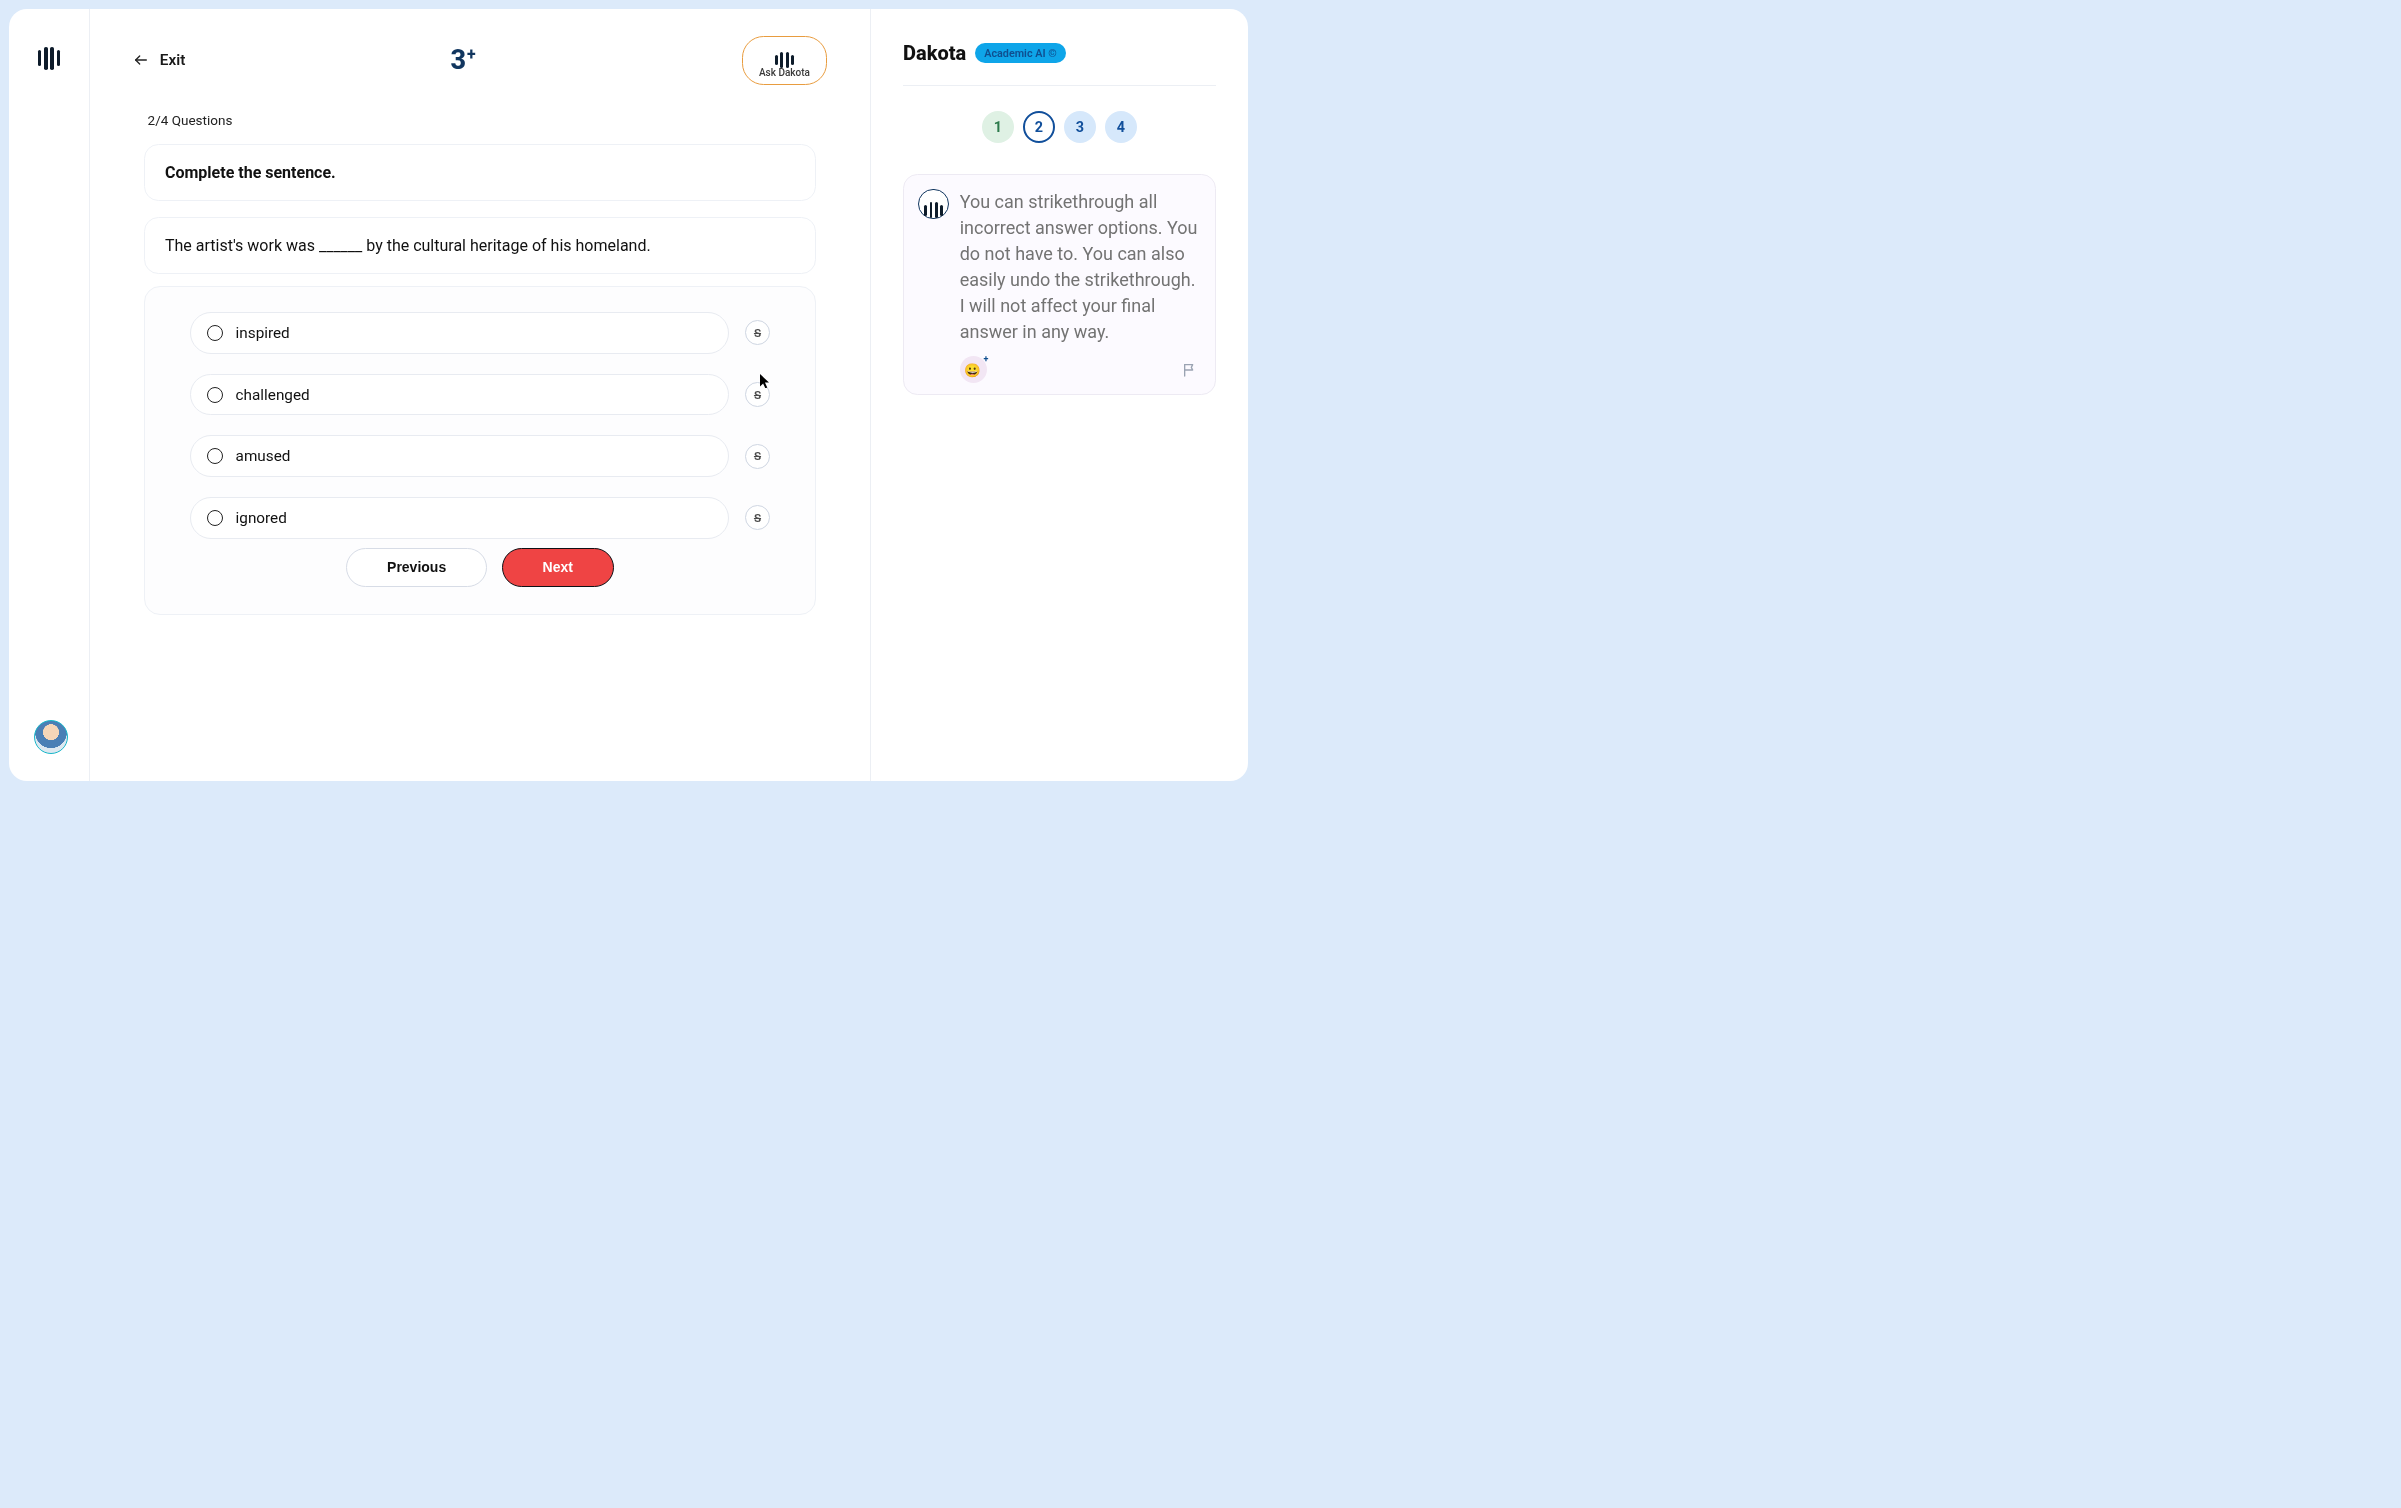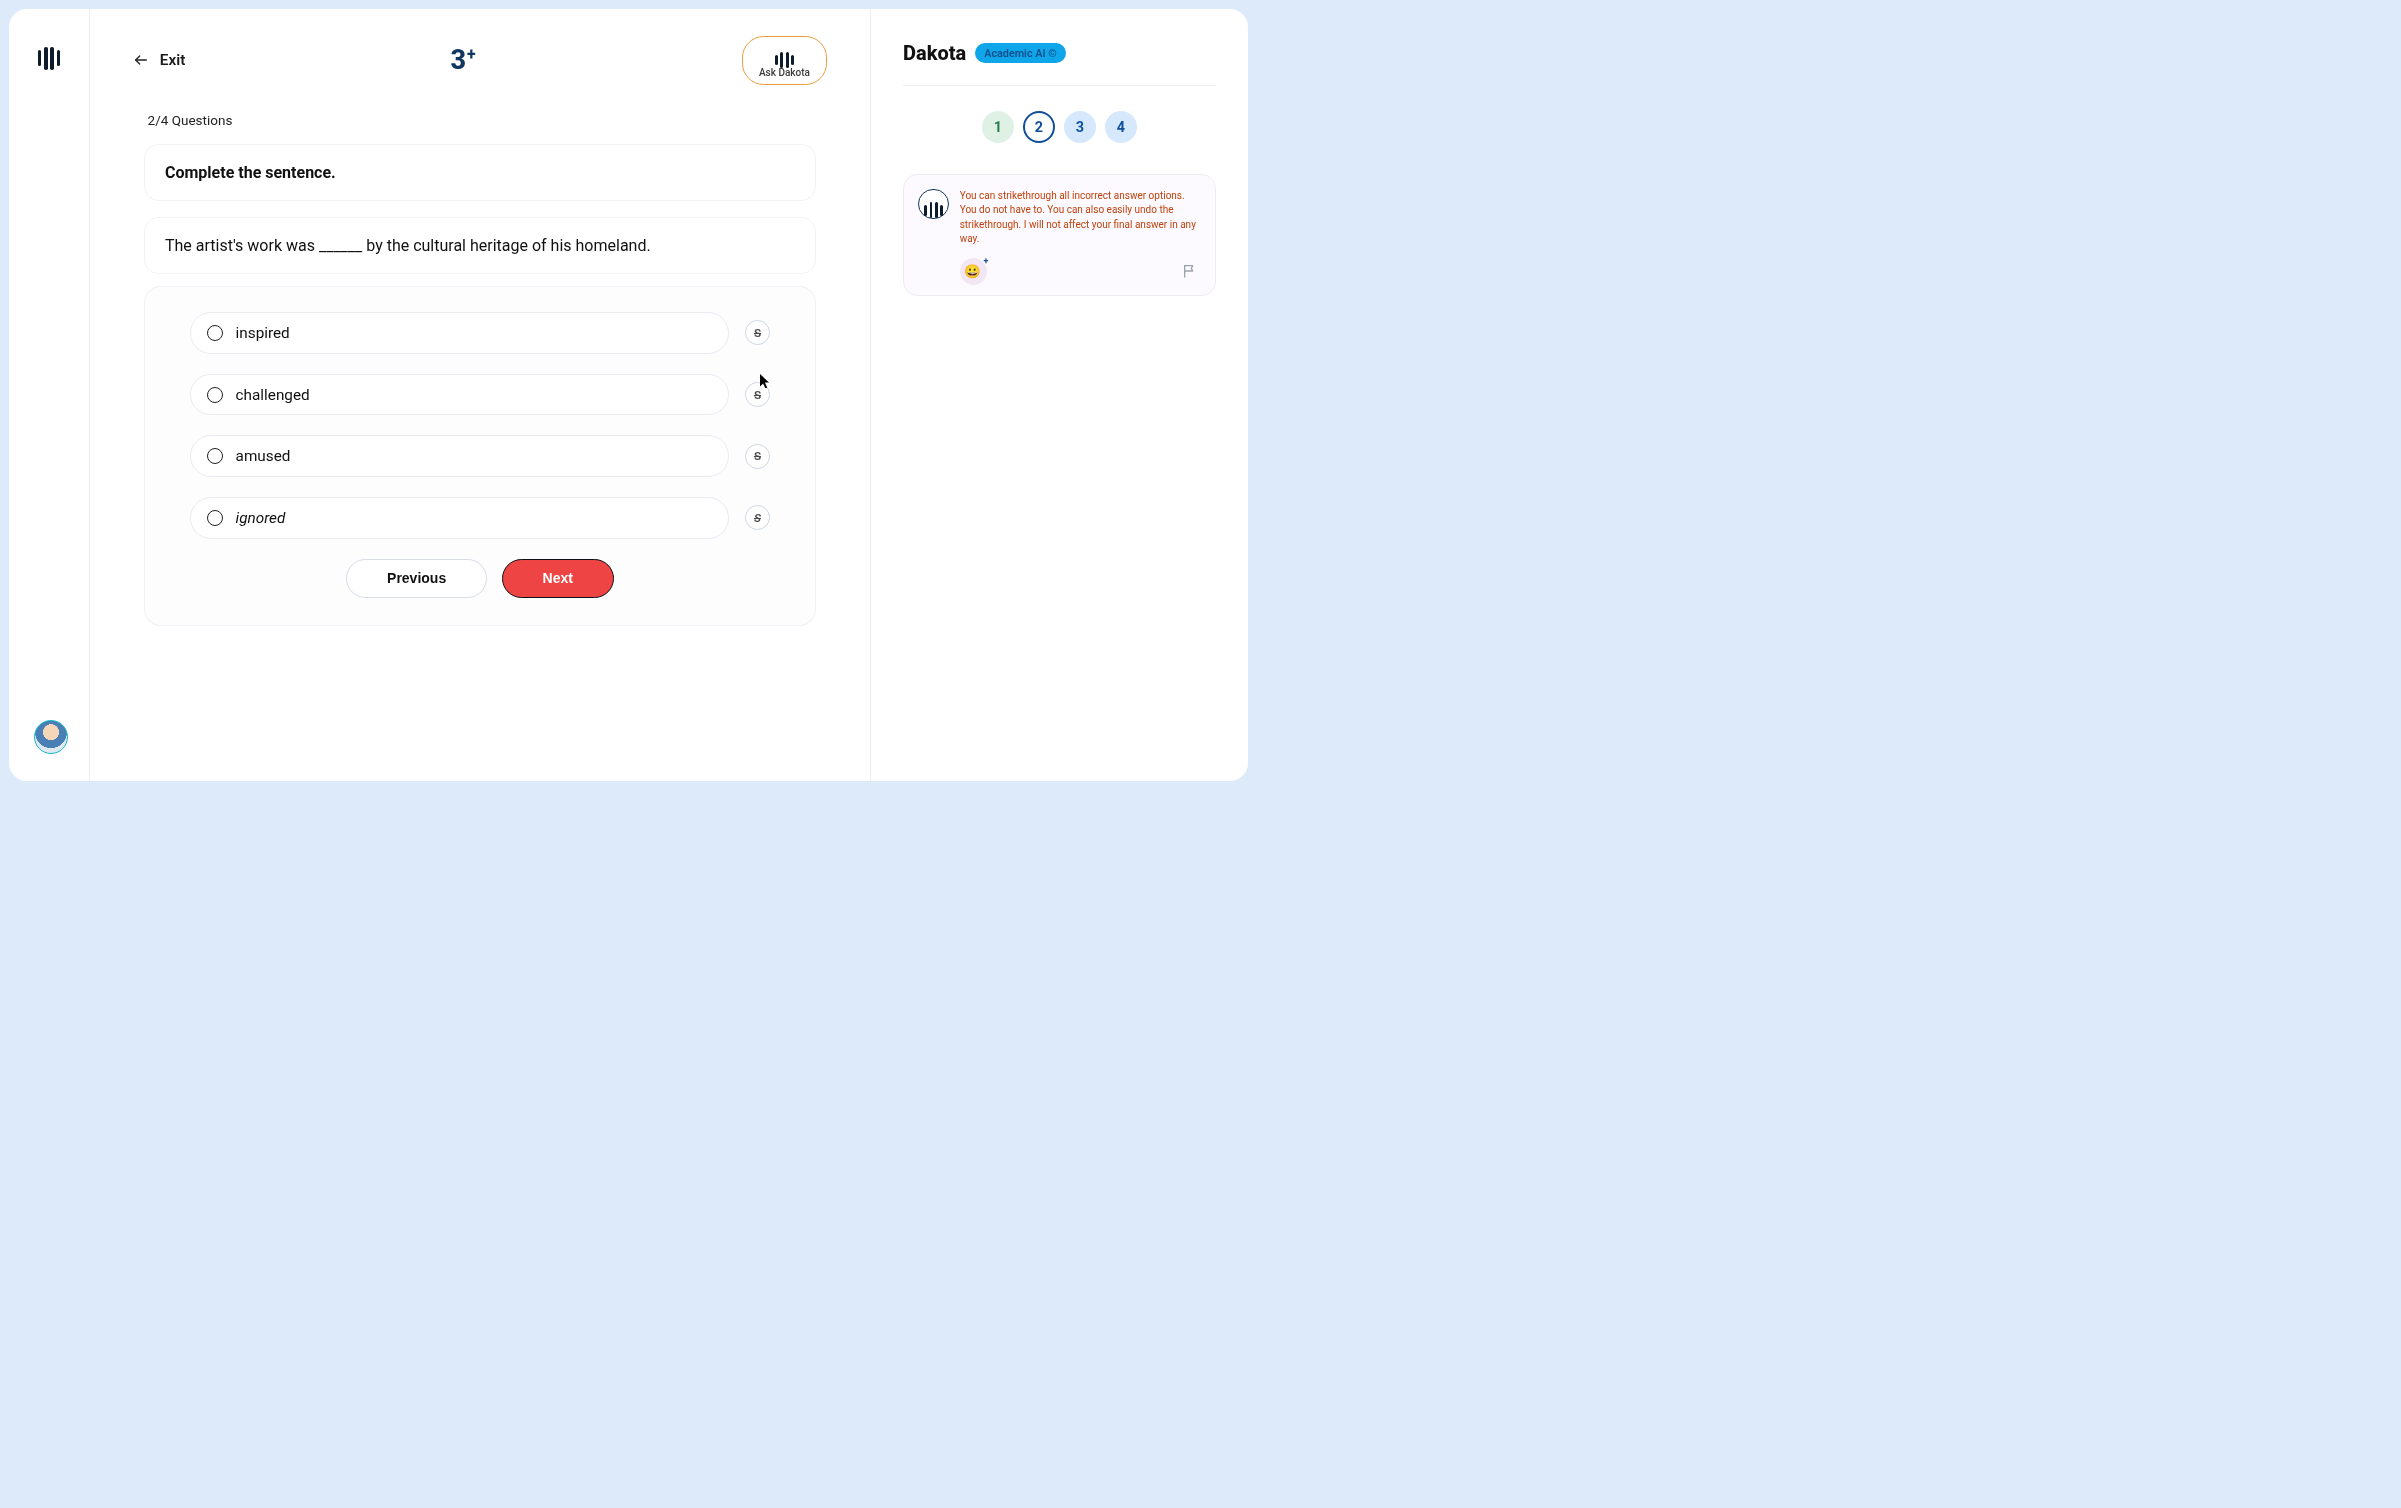--- a/index.html
+++ b/index.html
@@ -214,21 +214,21 @@
       gap: 10.8px;
     }
     .bubble-avatar {
       width: 30.5px; height: 30.5px; border-radius: 50%;
       border: 1.3px solid #11365f;
       display: flex; align-items: center; justify-content: center;
       flex-shrink: 0;
       background: #fff;
     }
     .bubble-body { flex: 1; }
-    .bubble-text { font-size: 10px; color: #c2410c; line-height: 1.45; }
+    .bubble-text { font-size: 18px; color: #737373; line-height: 1.45; }
     .bubble-actions {
       display: flex; justify-content: space-between; align-items: center;
       margin-top: 10.8px;
     }
     .react-btn {
       width: 27px; height: 27px; border-radius: 50%;
       background: #f2e6f4;
       display: flex; align-items: center; justify-content: center;
       cursor: pointer; position: relative;
       font-size: 13.5px;
@@ -325,21 +325,21 @@
         <div class="answer-row">
           <div class="answer-pill">
             <span class="radio-circ"></span>
             <span class="answer-text">amused</span>
           </div>
           <div class="strike-btn">
               <span>S</span>
             </div>
         </div>
 
-        <div class="answer-row" style="margin-bottom:20px;font-style:italic;">
+        <div class="answer-row" style="margin-bottom:9px;">
           <div class="answer-pill">
             <span class="radio-circ"></span>
             <span class="answer-text">ignored</span>
           </div>
           <div class="strike-btn">
               <span>S</span>
             </div>
         </div>
 
         <div class="nav-btns">

